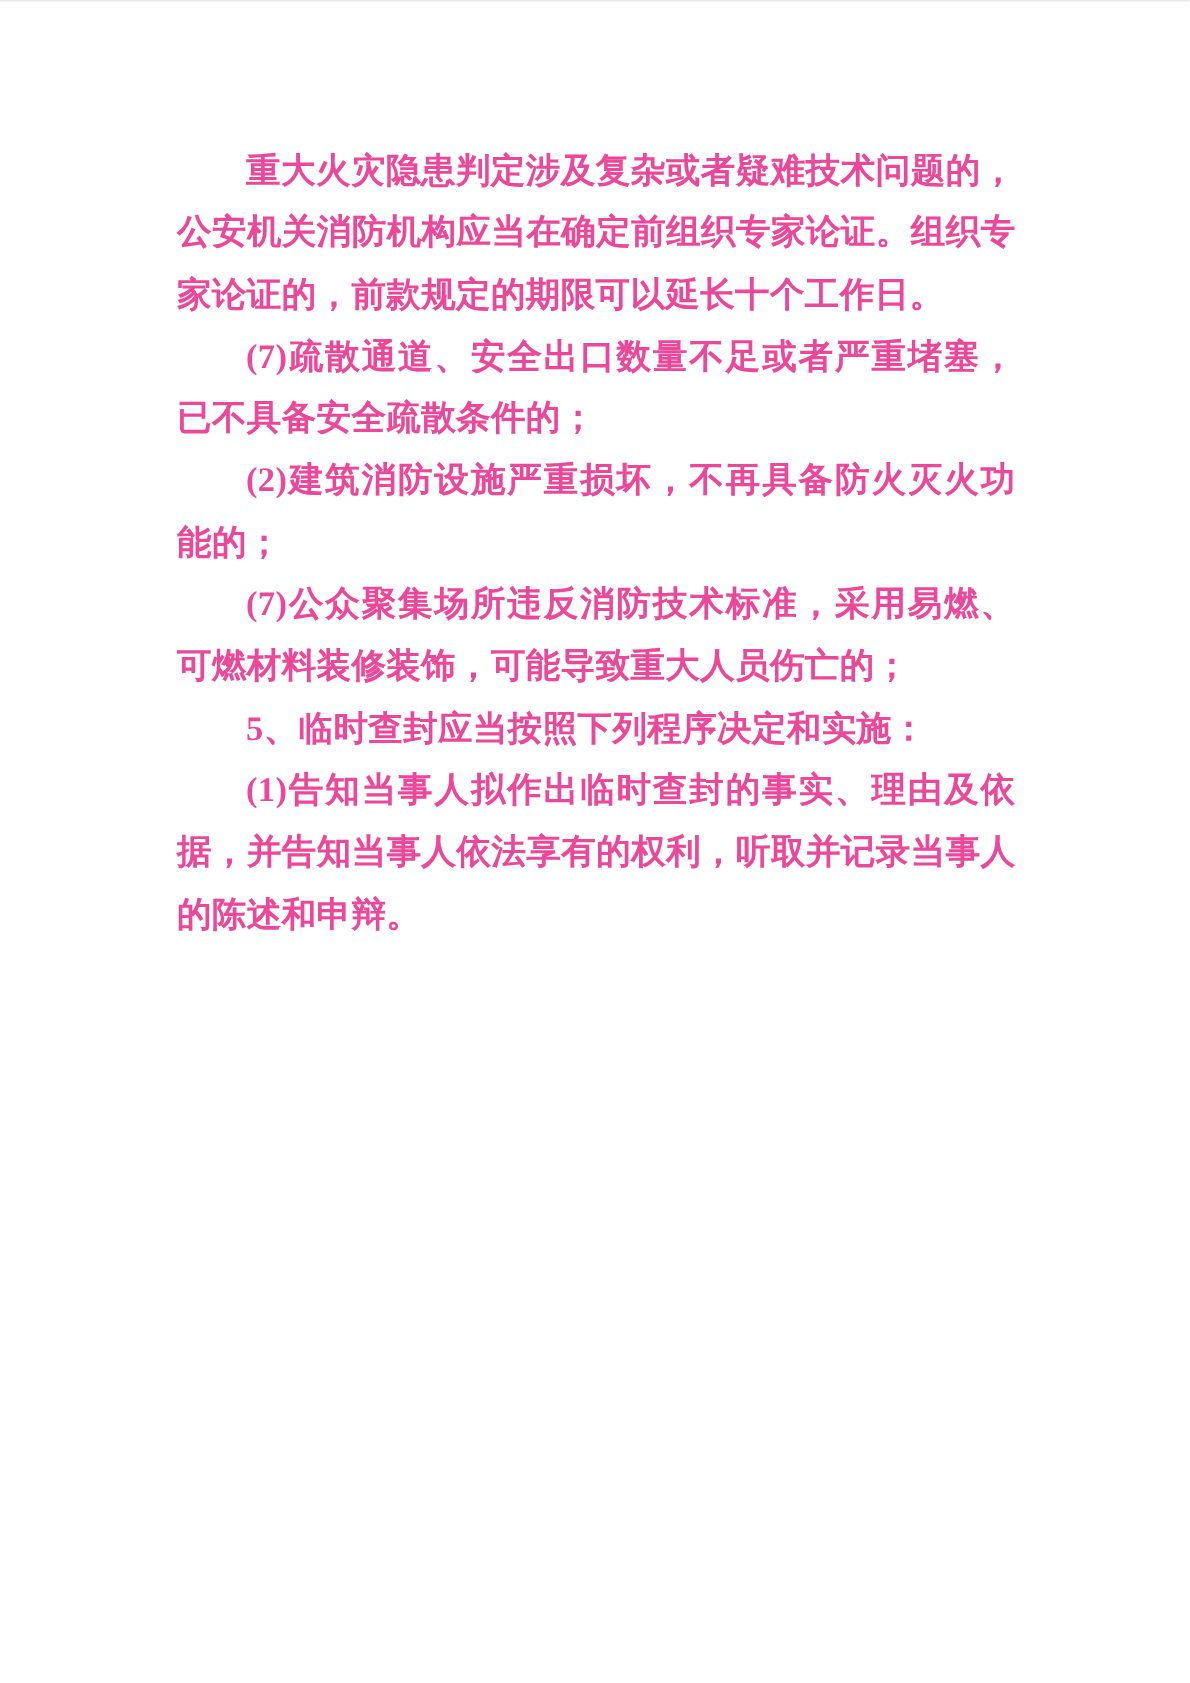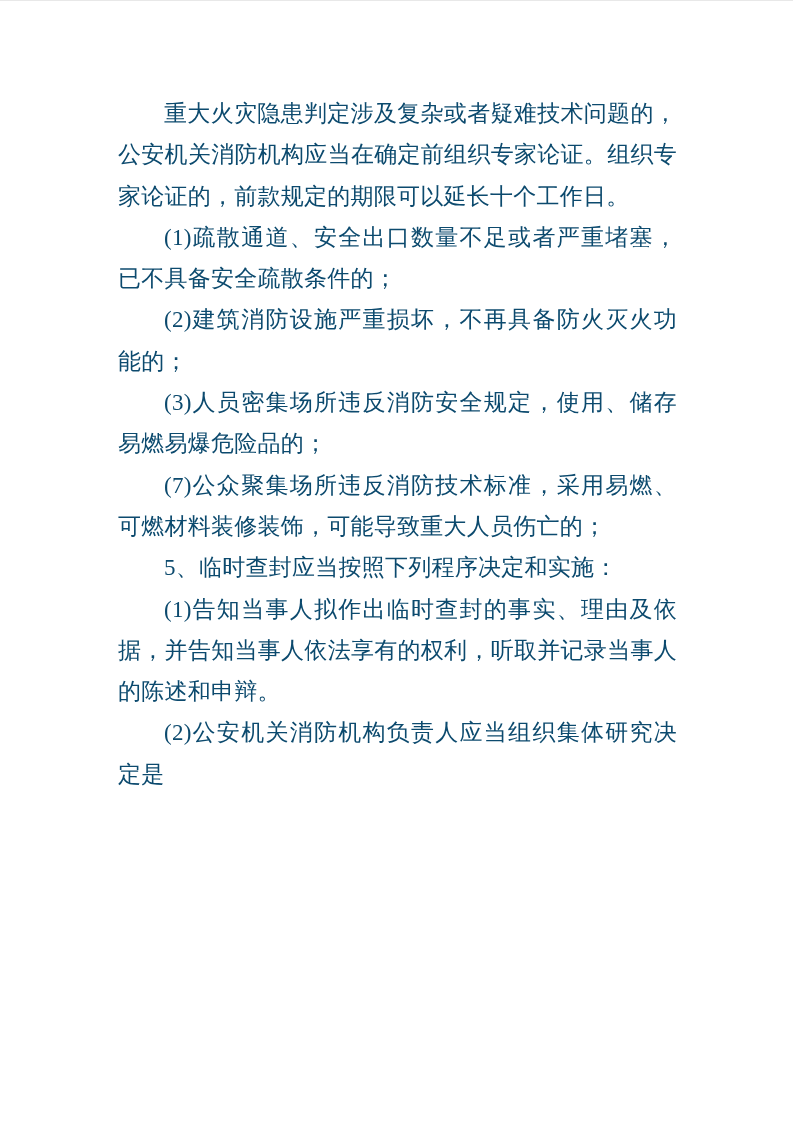--- a/index.html
+++ b/index.html
@@ -21,32 +21,30 @@
     border-top: 1px solid #e8e8e8;
     padding: 92px 116px 0 118px;
     overflow: hidden;
   }
   .para {
     margin: 0;
     padding: 0;
     font-size: 23px;
     line-height: 41.3px;
     letter-spacing: 0.25px;
-    color: #0c4a6e;
+    color: #ec4899;
     text-align: justify;
     text-justify: inter-character;
     text-indent: 2em;
-    font-weight: 400;
+    font-weight: 700;
   }
 </style>
 </head>
 <body>
 
 <div class="page">
   <p class="para">重大火灾隐患判定涉及复杂或者疑难技术问题的，公安机关消防机构应当在确定前组织专家论证。组织专家论证的，前款规定的期限可以延长十个工作日。</p>
-  <p class="para">(1)疏散通道、安全出口数量不足或者严重堵塞，已不具备安全疏散条件的；</p>
+  <p class="para">(7)疏散通道、安全出口数量不足或者严重堵塞，已不具备安全疏散条件的；</p>
   <p class="para">(2)建筑消防设施严重损坏，不再具备防火灭火功能的；</p>
-  <p class="para">(3)人员密集场所违反消防安全规定，使用、储存易燃易爆危险品的；</p>
   <p class="para">(7)公众聚集场所违反消防技术标准，采用易燃、可燃材料装修装饰，可能导致重大人员伤亡的；</p>
   <p class="para">5、临时查封应当按照下列程序决定和实施：</p>
   <p class="para">(1)告知当事人拟作出临时查封的事实、理由及依据，并告知当事人依法享有的权利，听取并记录当事人的陈述和申辩。</p>
-  <p class="para">(2)公安机关消防机构负责人应当组织集体研究决定是</p>
 </div>
 
 </body></html>

